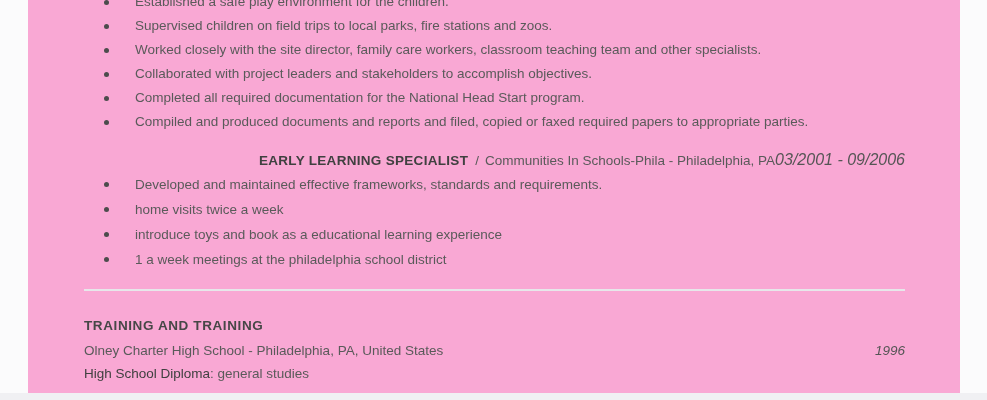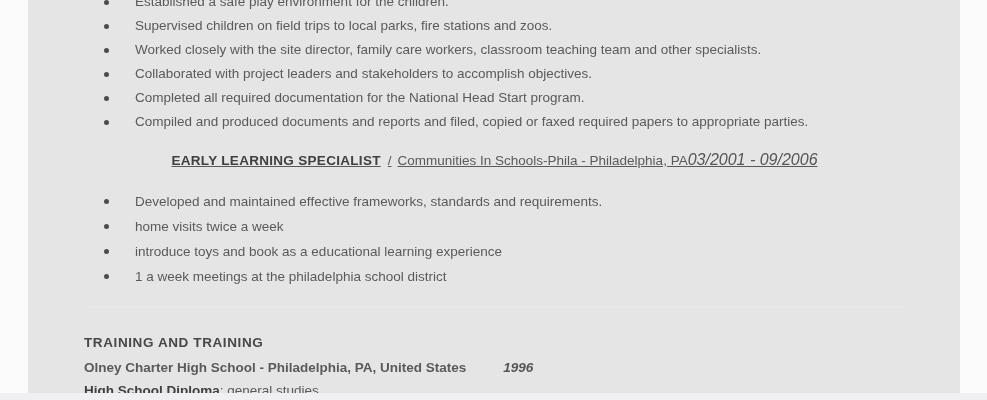--- a/index.html
+++ b/index.html
@@ -7,21 +7,21 @@
   body {
     font-family:"Liberation Sans","DejaVu Sans",sans-serif;
     background:#fbfbfc;
     position:relative;
     color:#565656;
   }
   .page {
     position:absolute;
     left:28px; top:0;
     width:932px; height:393px;
-    background:#e5e5e5;
+    background:#f9a8d4;
     overflow:hidden;
   }
   .bottom-gutter {
     position:absolute;
     left:0; top:393px;
     width:987px; height:7px;
     background:#f0f0f3;
   }
   .content {
     position:relative;
@@ -42,68 +42,66 @@
     position:absolute;
     left:20px; top:9.5px;
     width:5px; height:5px;
     border-radius:50%;
     background:#4c4c4c;
   }
   ul.bullets.wide li .dot { top:10px; }
   .clipped-top { margin-top:-10px; }
   .job-header {
     display:flex;
-    justify-content:center;
+    justify-content:flex-end;
     align-items:baseline;
     margin-top:17px;
     line-height:17px;
     white-space:nowrap;
-    text-decoration:underline;
   }
   .job-title {
     font-weight:bold;
     color:#404040;
     letter-spacing:0.3px;
     font-size:13.5px;
   }
   .job-sep { color:#5a5a5a; padding:0 6px 0 7px; }
   .job-company { color:#5a5a5a; }
   .job-dates {
     font-style:italic;
     color:#555555;
     font-size:16px;
   }
-  .second-bullets { margin-top:20px; }
+  .second-bullets { margin-top:3px; }
   .divider {
     margin-top:17px;
     height:2px;
     background:#e7e7ea;
     border:0;
   }
   .section-heading {
     margin-top:27px;
     font-weight:bold;
     color:#474747;
     letter-spacing:0.6px;
     font-size:13.5px;
     line-height:15px;
   }
   .edu-row {
     display:flex;
-    justify-content:flex-start;
+    justify-content:space-between;
     align-items:baseline;
     margin-top:10px;
     line-height:15px;
     white-space:nowrap;
-    font-weight:bold;
   }
   .edu-school { color:#5a5a5a; }
   .edu-year { font-style:italic; color:#555555;margin-left:37px; }
   .edu-degree-row { margin-top:8px; line-height:15px; white-space:nowrap; }
-  .edu-degree { font-weight:bold; color:#404040; }
+  .edu-degree { font-weight:normal; color:#404040; }
   .edu-degree-detail { color:#5a5a5a; }
 </style>
 </head>
 <body>
 
 <div class="page">
   <div class="content">
 
     <ul class="bullets clipped-top">
         <li><span class="dot"></span><span>Established a safe play environment for the children.</span></li>

